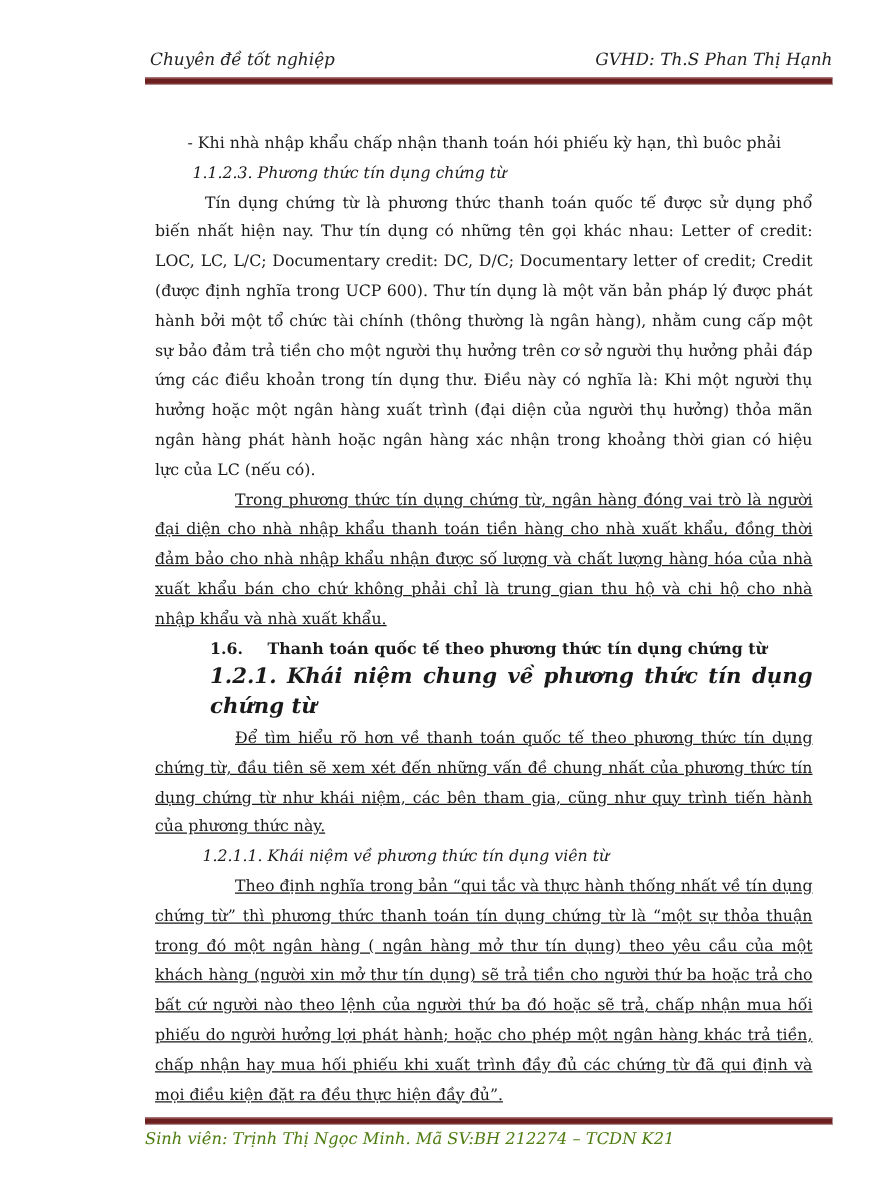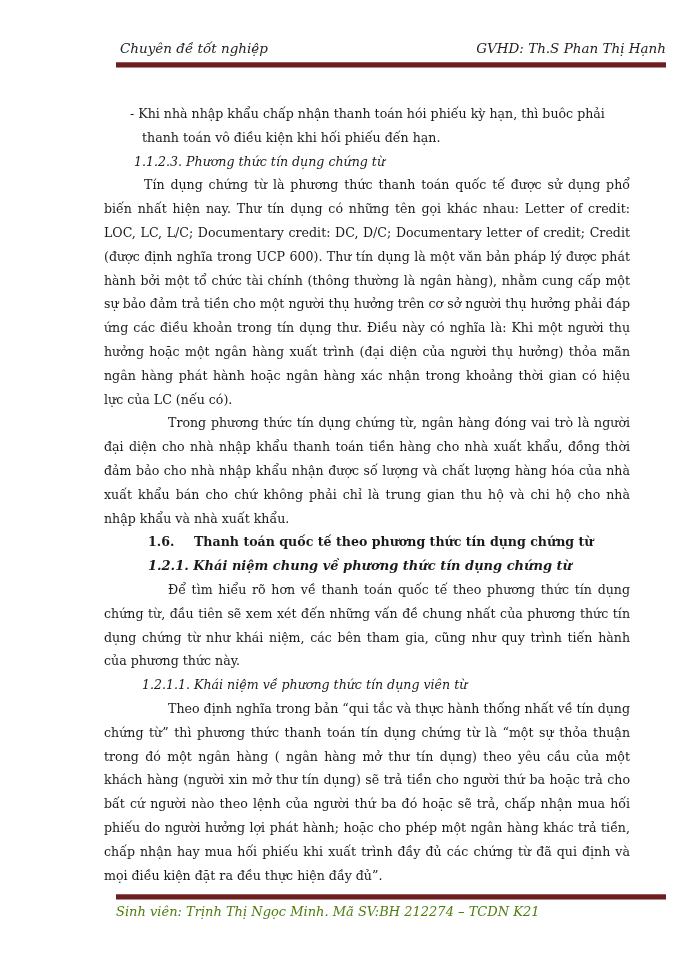--- a/index.html
+++ b/index.html
@@ -51,74 +51,73 @@
     .page-footer {
       position: absolute;
       left: 116px;
       top: 904px;
       font-style: italic;
       font-size: 13px;
       color: #4d7c0f;
     }
     .content {
       position: absolute;
-      left: 104px;
+      left: 124px;
       top: 102px;
       width: 526px;
       font-size: 12.6px;
       line-height: 23.8px;
     }
     .content p {
       margin: 0;
       text-align: justify;
       text-align-last: left;
     }
     .bullet {
       padding-left: 38px;
       text-indent: -12px;
     }
     .bullet-cont {
       padding-left: 38px;
     }
     .indent-sm { text-indent: 40px; }
-    .indent-lg { text-indent: 64px; }
+    .indent-lg { text-indent: 64px; text-decoration: underline; }
     .h-italic {
       font-style: italic;
       padding-left: 30px;
     }
     .h-italic2 {
       font-style: italic;
       padding-left: 38px;
     }
     .h-bold {
       font-weight: bold;
       padding-left: 44px;
       font-family: "DejaVu Serif", serif;
       font-size: 12.6px;
     }
     .h-bold .num { display: inline-block; width: 46px; }
     .h-bold-italic {
       font-weight: bold;
       font-style: italic;
       padding-left: 44px;
-      font-size: 13px;
+      font-size: 17px;
     }
   </style>
 </head>
 <body>
 
 <div class="page-header">
   <span class="header-left">Chuyên đề tốt nghiệp</span>
   <span class="header-right">GVHD:  Th.S Phan Thị Hạnh</span>
 </div>
 <div class="rule header-rule"></div>
 
 <div class="content">
   <p class="bullet">-  Khi nhà nhập khẩu chấp nhận thanh toán hói phiếu kỳ hạn, thì buôc phải</p>
-  <p class="bullet-cont">thanh toán vô điều kiện khi hối phiếu đến hạn.</p>
   <p class="h-italic">1.1.2.3.  Phương thức tín dụng chứng từ</p>
   <p class="indent-sm">Tín dụng chứng từ là phương thức thanh toán quốc tế được sử dụng phổ biến nhất hiện nay. Thư tín dụng có những tên gọi khác nhau: Letter of credit: LOC, LC, L/C; Documentary credit: DC, D/C; Documentary letter of credit; Credit (được định nghĩa trong UCP 600). Thư tín dụng là một văn bản pháp lý được phát hành bởi một tổ chức tài chính (thông thường là ngân hàng), nhằm cung cấp một sự bảo đảm trả tiền cho một người thụ hưởng trên cơ sở người thụ hưởng phải đáp ứng các điều khoản trong tín dụng thư. Điều này có nghĩa là: Khi một người thụ hưởng hoặc một ngân hàng xuất trình (đại diện của người thụ hưởng) thỏa mãn ngân hàng phát hành hoặc ngân hàng xác nhận trong khoảng thời gian có hiệu lực của LC (nếu có).</p>
   <p class="indent-lg">Trong phương thức tín dụng chứng từ, ngân hàng đóng vai trò là người đại diện cho nhà nhập khẩu thanh toán tiền hàng cho nhà xuất khẩu, đồng thời đảm bảo cho nhà nhập khẩu nhận được số lượng và chất lượng hàng hóa của nhà xuất khẩu bán cho chứ không phải chỉ là trung gian thu hộ và chi hộ cho nhà nhập khẩu và nhà xuất khẩu.</p>
   <p class="h-bold">
     <span class="num">1.6.</span><span>Thanh  toán quốc tế theo phương thức tín dụng chứng từ</span>
   </p>
   <p class="h-bold-italic">1.2.1.  Khái niệm chung về phương thức tín dụng chứng từ</p>
   <p class="indent-lg">Để tìm hiểu rõ hơn về thanh toán quốc tế theo phương thức tín dụng chứng từ, đầu tiên sẽ xem xét đến những vấn đề chung nhất của phương thức tín dụng chứng từ như khái niệm, các bên tham gia, cũng như quy trình tiến hành của phương thức này.</p>
   <p class="h-italic2">1.2.1.1.  Khái niệm về phương thức tín dụng viên từ</p>
   <p class="indent-lg">Theo định nghĩa trong bản “qui tắc và thực hành thống nhất về tín dụng chứng từ” thì phương thức thanh toán tín dụng chứng từ là “một sự thỏa thuận trong đó một ngân hàng ( ngân hàng mở thư tín dụng) theo yêu cầu của một khách hàng (người xin mở thư tín dụng) sẽ trả tiền cho người thứ ba hoặc trả cho bất cứ người nào theo lệnh của người thứ ba đó hoặc sẽ trả, chấp nhận mua hối phiếu do người hưởng lợi phát hành; hoặc cho phép một ngân hàng khác trả tiền, chấp nhận hay mua hối phiếu khi xuất trình đầy đủ các chứng từ đã qui định và mọi điều kiện đặt ra đều thực hiện đầy đủ”.</p>

